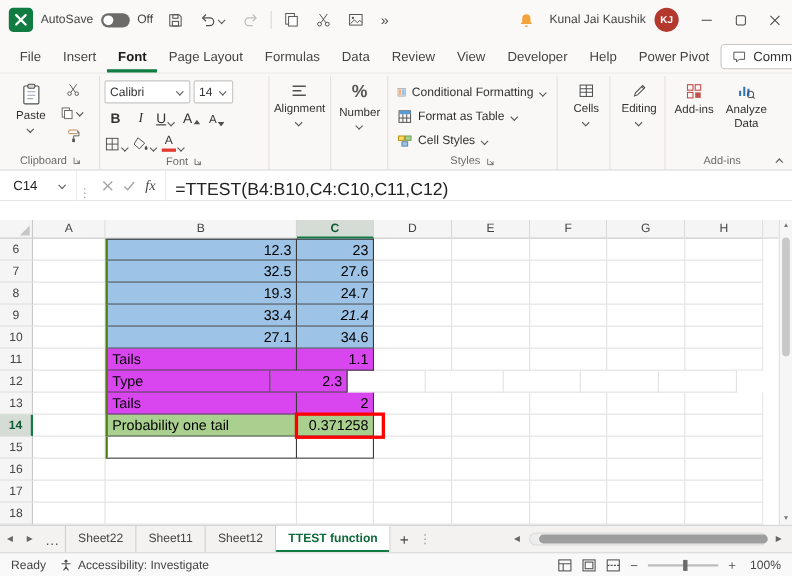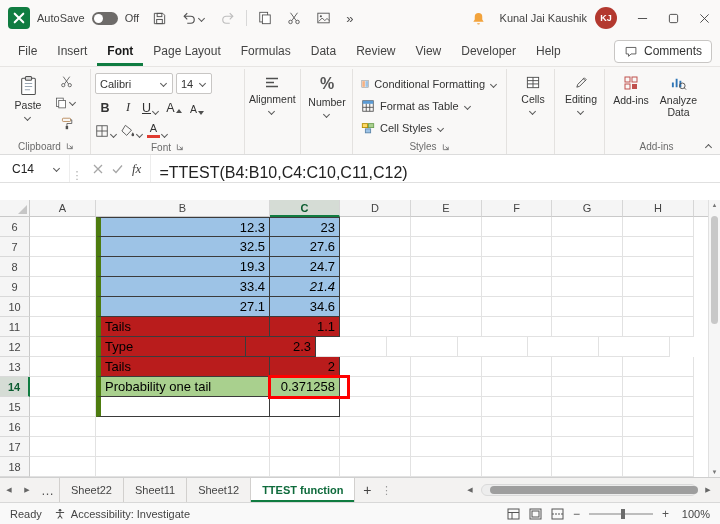--- a/index.html
+++ b/index.html
@@ -75,24 +75,24 @@
   .col-hdr.sel{background:#D5DCD5;border-bottom:2px solid #107C41;color:#0B5C30;font-weight:bold}
   .hdr-fill{flex:1;background:#F5F5F5;border-bottom:1px solid #C9C9C9}
   .grid-body{flex:1;display:flex;flex-direction:column}
   .grid-row{display:flex;height:20px;flex:0 0 auto}
   .row-hdr{width:30px;background:#F5F5F5;border-right:1px solid #C9C9C9;border-bottom:1px solid #D9D9D9;font-size:11px;color:#444;display:flex;align-items:center;justify-content:center}
   .row-hdr.sel{background:#D5DCD5;border-right:2px solid #107C41;color:#0B5C30;font-weight:bold}
   .cell{border-right:1px solid #E2E2E2;border-bottom:1px solid #E2E2E2;font-size:13px;color:#000;display:flex;align-items:center;padding:0 4px;overflow:hidden;white-space:nowrap}
   .row-fill{flex:1;background:#fff}
   .al{justify-content:flex-start}.ar{justify-content:flex-end}
   .c-blue{background:#9DC3E6;border-right:1px solid #3b3b3b;border-bottom:1px solid #3b3b3b}
-  .c-orange{background:#b91c1c;border-right:1px solid #3b3b3b;border-bottom:1px solid #3b3b3b}
+  .c-orange{background:#d946ef;border-right:1px solid #3b3b3b;border-bottom:1px solid #3b3b3b}
   .c-green{background:#A9D08E;border-right:1px solid #3b3b3b;border-bottom:1px solid #3b3b3b}
   .c-plain{background:#fff;border-right:1px solid #3b3b3b;border-bottom:1px solid #3b3b3b}
-  .edge-left{border-left:5px solid #4d7c0f}
+  .edge-left{border-left:2px solid #4d7c0f}
   .edge-top{border-top:1px solid #3b3b3b}
   .active-cell{position:relative;overflow:visible}
   .red-ring{position:absolute;left:-2px;top:-2px;width:calc(100% + 13px);height:calc(100% + 5px);border:3px solid #FF0000;z-index:10;pointer-events:none}
   .v-scroll{width:12px;background:#F6F6F6;border-left:1px solid #E0E0E0;position:relative;display:flex;flex-direction:column;align-items:center;justify-content:space-between;padding:2px 0;font-size:6px;color:#777}
   .vthumb{position:absolute;top:16px;left:2px;width:7px;height:108px;background:#C8C8C8;border-radius:4px}
 
   
   .sheetbar{height:25px;display:flex;align-items:stretch;background:#F3F2F1;border-top:1px solid #CFCFCF}
   .sb-nav{width:18px;display:flex;align-items:center;justify-content:center;color:#666;font-size:7px}
   .sb-all{width:24px;display:flex;align-items:center;justify-content:center;color:#555;font-size:13px;border-right:1px solid #D2D0CE}
@@ -208,20 +208,21 @@
       <div class="rtab">File</div>
       <div class="rtab">Insert</div>
       <div class="rtab active">Font</div>
       <div class="rtab">Page Layout</div>
       <div class="rtab">Formulas</div>
       <div class="rtab">Data</div>
       <div class="rtab">Review</div>
       <div class="rtab">View</div>
       <div class="rtab">Developer</div>
       <div class="rtab">Help</div>
+      <div class="rtab">Power Pivot</div>
     </div>
   <div class="comments-btn">
     <svg width="14" height="13" viewBox="0 0 16 16">
         <path d="M2 3h12v8H8l-3 3v-3H2z" fill="none" stroke="#444"></path>
       </svg>
     <span>Comments</span>
   </div>
 
 </div>
 

